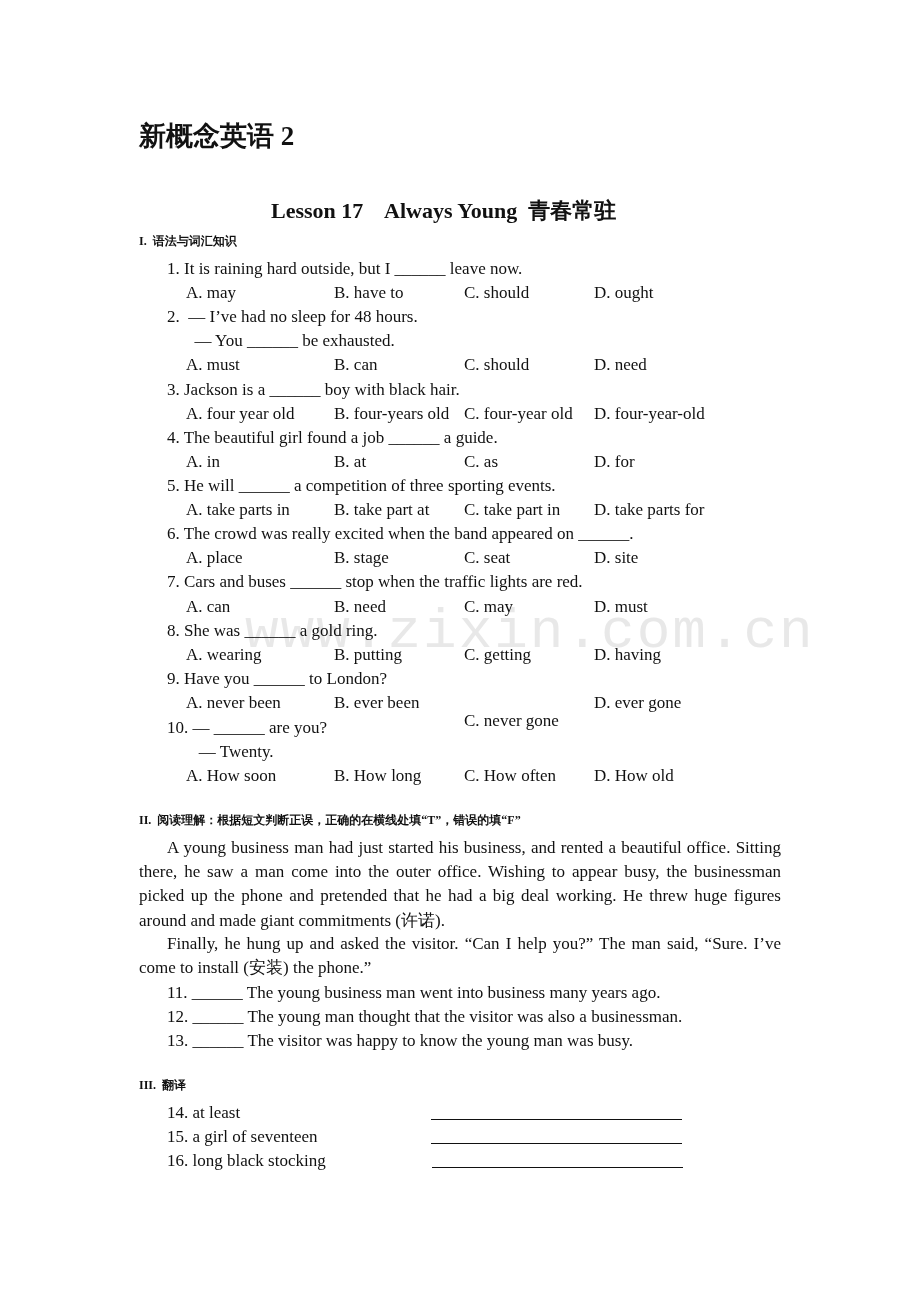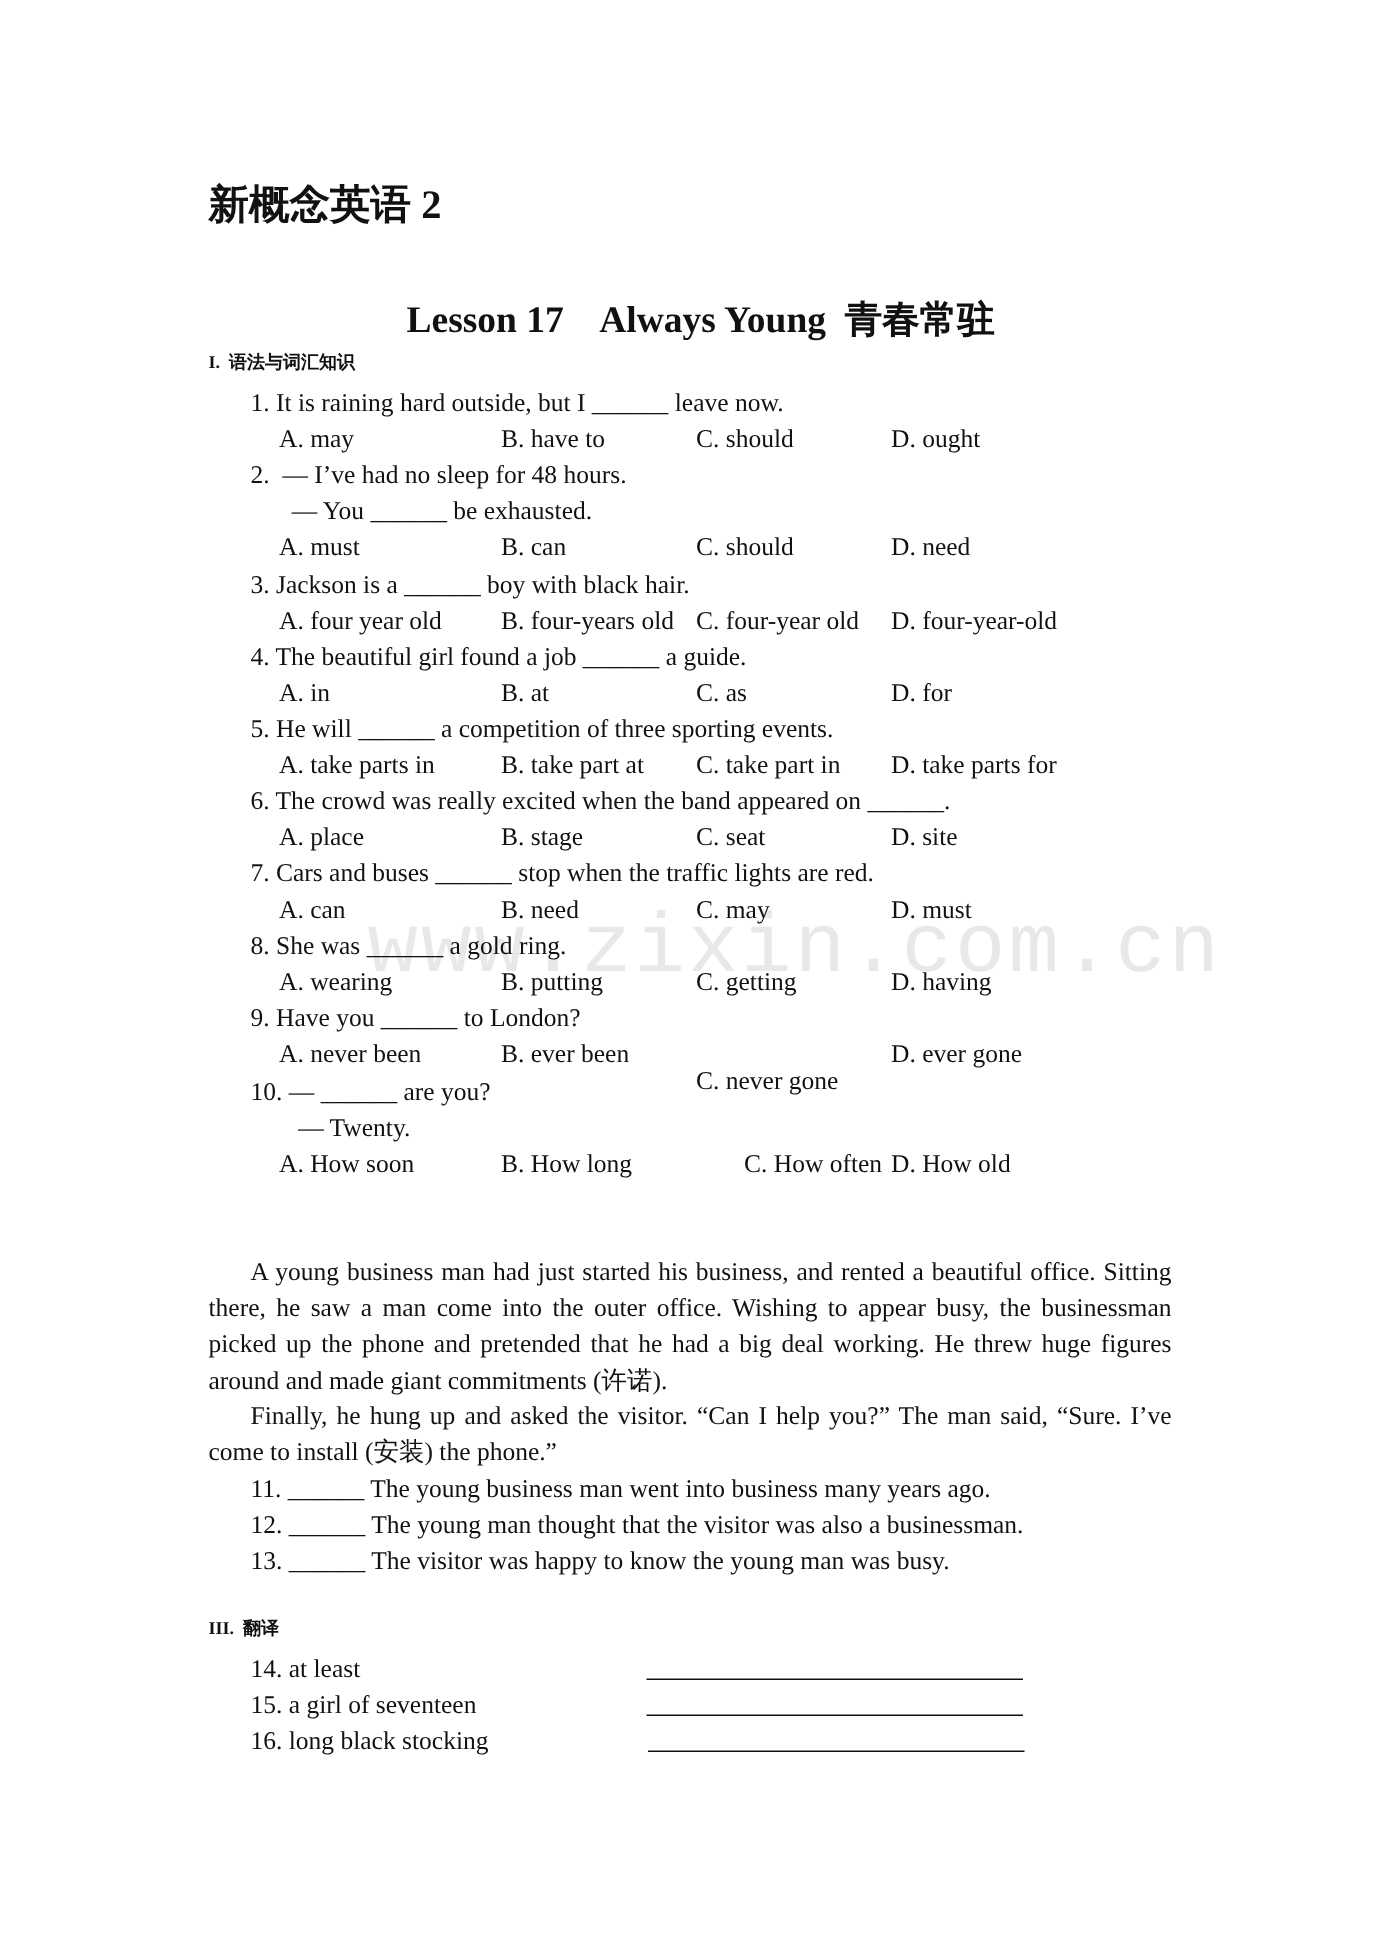--- a/index.html
+++ b/index.html
@@ -1,21 +1,21 @@
 <!DOCTYPE html>
 <html><head>
   <meta charset="utf-8">
   <style>
     html, body { margin: 0; padding: 0; background: #ffffff; }
     body { width: 920px; height: 1302px; position: relative; overflow: hidden;
            font-family: "Liberation Serif", "DejaVu Serif", serif; color: #111; }
     .page { position: absolute; left: 0; top: 0; width: 920px; height: 1302px; }
     .abs { position: absolute; white-space: pre; }
     .doc-title { left: 139px; top: 118px; font-size: 27px; font-weight: bold; }
-    .lesson-title { left: 271px; top: 196px; font-size: 25px; font-weight: bold; }
+    .lesson-title { left: 271px; top: 196px; font-size: 22px; font-weight: bold; }
     .sec-head { font-size: 12px; font-weight: bold; }
     .line { font-size: 17px; line-height: 24px; }
     .opt { font-size: 17px; line-height: 24px; }
     .para { position: absolute; left: 139px; width: 642px; font-size: 17px; line-height: 24.2px;
             text-align: justify; white-space: normal; }
     .para .indent { display: inline-block; width: 28px; }
     .blank-line { position: absolute; height: 0; border-top: 1.5px solid #111; }
     .watermark { position: absolute; left: 245px; top: 600px; font-family: Liberation Mono, monospace;
                  font-size: 56px; color: rgba(150,150,150,0.22); letter-spacing: 2px; white-space: pre; }
   </style>
@@ -83,23 +83,24 @@
   <div class="abs line" style="left:167px; top:667px;">9. Have you ______ to London?</div>
   <div class="abs opt" style="left:186px; top:691px;">A. never been</div>
   <div class="abs opt" style="left:334px; top:691px;">B. ever been</div>
   <div class="abs opt" style="left:464px; top:709px;">C. never gone</div>
   <div class="abs opt" style="left:594px; top:691px;">D. ever gone</div>
 
   <div class="abs line" style="left:167px; top:716px;">10. — ______ are you?</div>
   <div class="abs line" style="left:186px; top:740px;">   — Twenty.</div>
   <div class="abs opt" style="left:186px; top:764px;">A. How soon</div>
   <div class="abs opt" style="left:334px; top:764px;">B. How long</div>
-  <div class="abs opt" style="left:464px; top:764px;margin-left:32px;">C. How often</div>
+  <div class="abs opt" style="left:464px; top:764px;">C. How often</div>
   <div class="abs opt" style="left:594px; top:764px;">D. How old</div>
 
+  <div class="abs sec-head" style="left:139px; top:812px;">II.  阅读理解：根据短文判断正误，正确的在横线处填“T”，错误的填“F”</div>
   <div class="para" style="top:932px;"><span class="indent"></span><span>Finally, he hung up and asked the visitor. “Can I help you?” The man said, “Sure. I’ve come to install (安装) the phone.”</span></div>
   <div class="para" style="top:836px;"><span class="indent"></span><span>A young business man had just started his business, and rented a beautiful office. Sitting there, he saw a man come into the outer office. Wishing to appear busy, the businessman picked up the phone and pretended that he had a big deal working. He threw huge figures around and made giant commitments (许诺).</span></div>
 
   <div class="abs line" style="left:167px; top:981px;">11. ______ The young business man went into business many years ago.</div>
   <div class="abs line" style="left:167px; top:1005px;">12. ______ The young man thought that the visitor was also a businessman.</div>
   <div class="abs line" style="left:167px; top:1029px;">13. ______ The visitor was happy to know the young man was busy.</div>
 
   <div class="abs sec-head" style="left:139px; top:1077px;">III.  翻译</div>
 
   <div class="abs line" style="left:167px; top:1101px;">14. at least</div>

